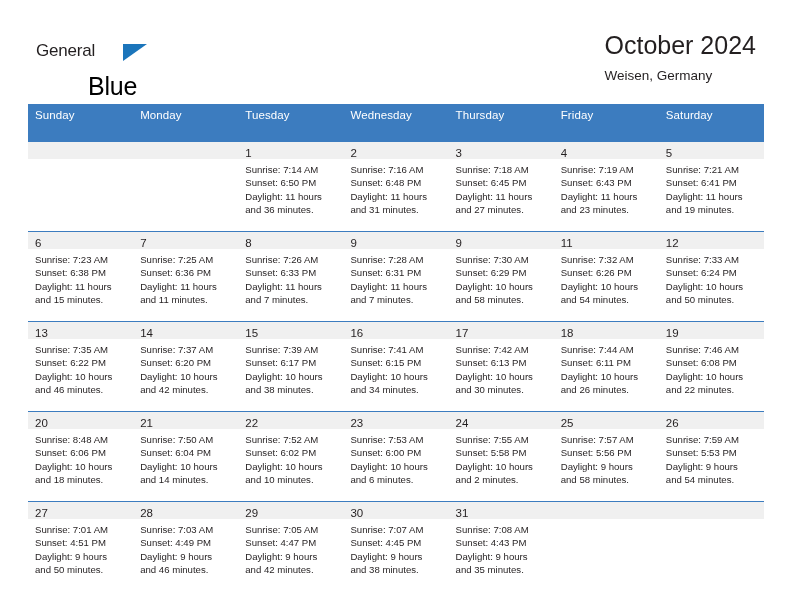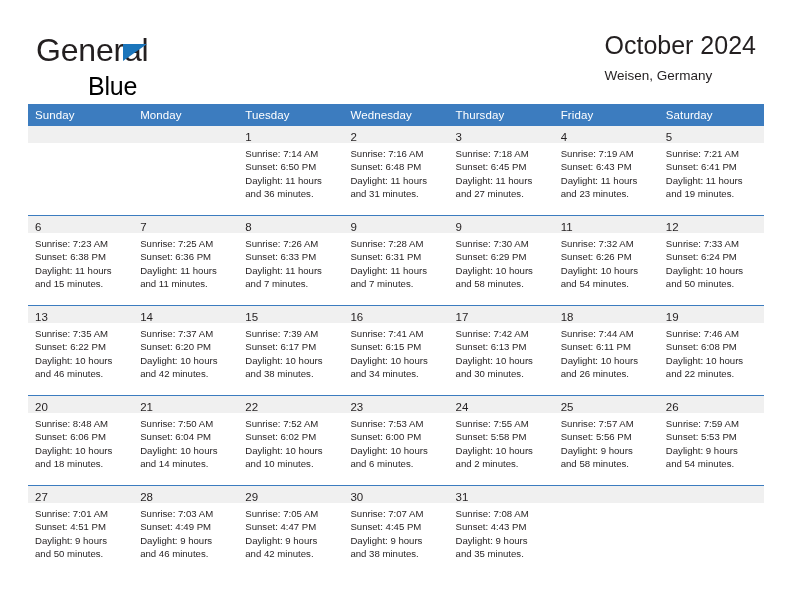--- a/index.html
+++ b/index.html
@@ -33,21 +33,21 @@
     position: absolute;
     left: 36px;
     top: 38px;
     width: 230px;
     height: 56px;
   }
   .logo-general {
     position: absolute;
     left: 0;
     top: 0;
-    font-size: 32px;
+    font-size: 17px;
     line-height: 25px;
     color: #231f20;
     letter-spacing: -0.2px;
     font-weight: 400;
   }
   .logo-blue {
     position: absolute;
     left: 52px;
     top: 36px;
     font-size: 25px;
@@ -100,21 +100,21 @@
     width: 736px;
   }
   table.cal col { width: 105.14px; }
 
   thead th {
     background: #3c7cbf;
     color: #ffffff;
     font-size: 11.5px;
     font-weight: 400;
     text-align: left;
-    padding: 5px 0 5px 7px;
+    padding: 5px 0 21px 7px;
     height: 12px;
     vertical-align: middle;
     letter-spacing: 0.1px;
   }
 
   tbody tr.week > td {
     vertical-align: top;
     padding: 0;
     height: 89px;
     border-bottom: 1.3px solid #3c7cbf;

